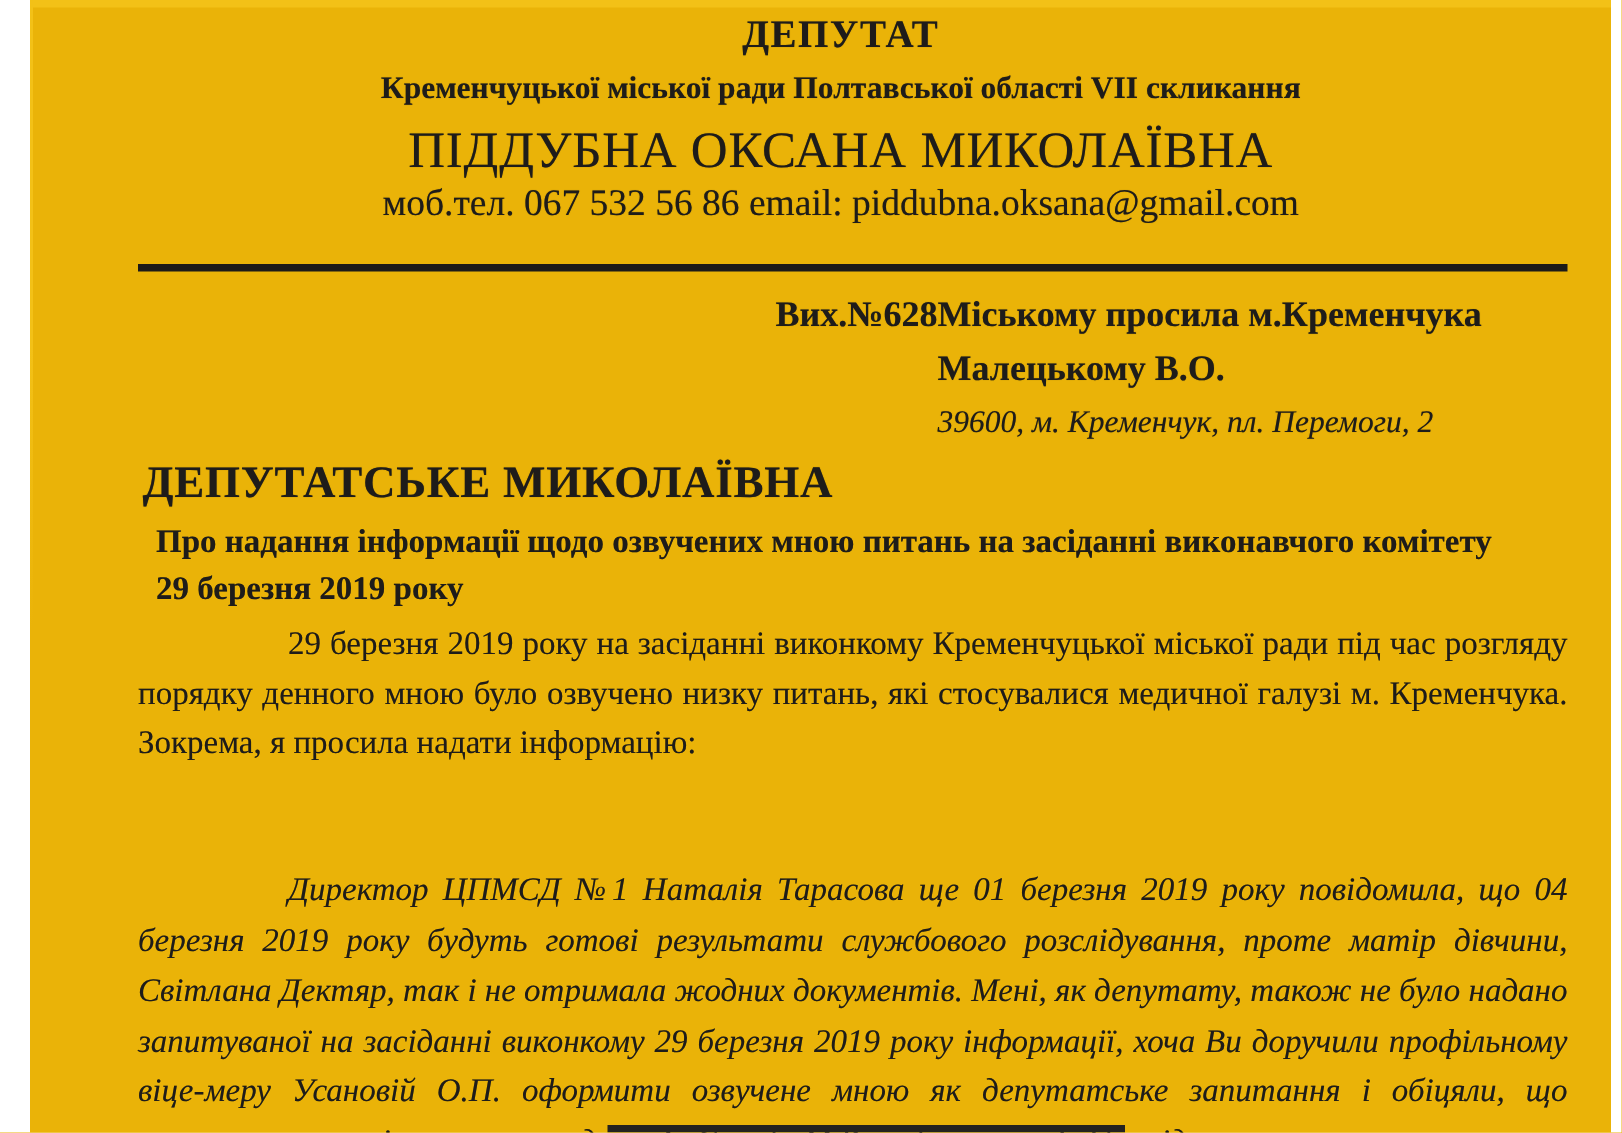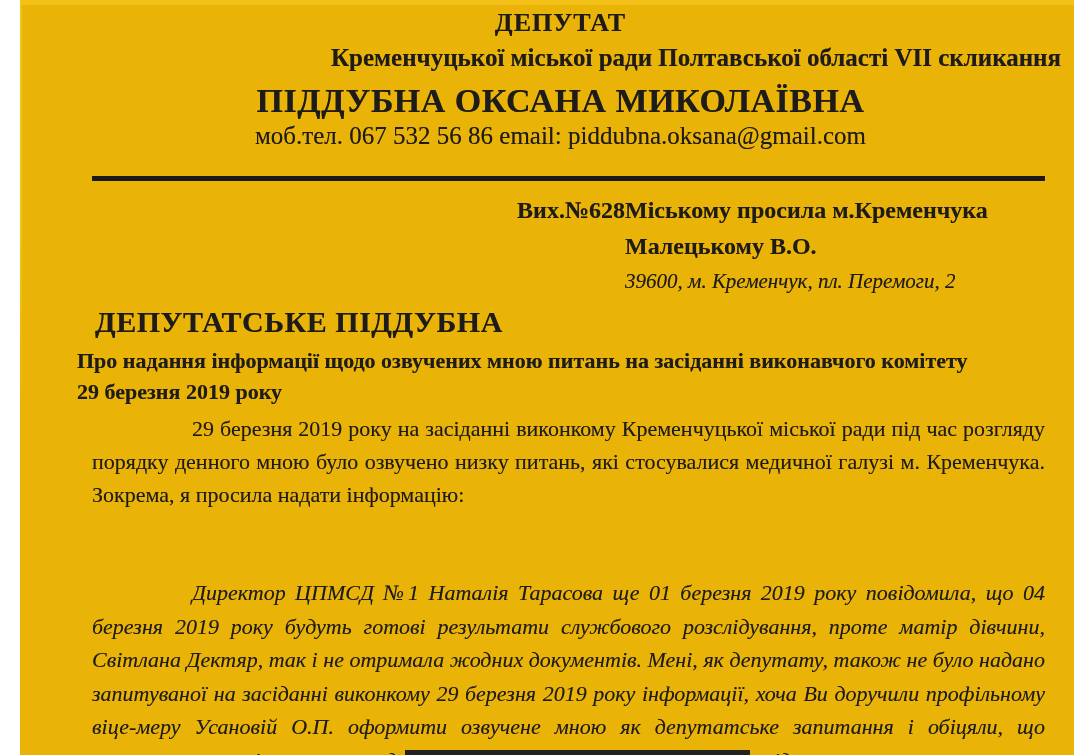--- a/index.html
+++ b/index.html
@@ -22,22 +22,22 @@
   .border-left{
     position:absolute;top:0;left:0;width:2px;height:420px;
     background:linear-gradient(to bottom,var(--accent,#f3c117) 0%,var(--accent,#f3c117) 55%,rgba(243,193,23,0) 100%);
   }
   .letterhead{
     position:absolute;top:7px;left:40px;width:1001px;
     text-align:center;
     text-shadow:0 0 .5px rgba(30,28,26,.55);
   }
   .lh-role{font-size:26px;font-weight:bold;letter-spacing:1px;line-height:32px;}
-  .lh-council{font-size:25px;font-weight:bold;line-height:30px;margin-top:4px;text-align:right;}
-  .lh-name{font-size:34px;font-weight:bold;line-height:38px;margin-top:9px;letter-spacing:.5px;}
+  .lh-council{font-size:21px;font-weight:bold;line-height:30px;margin-top:4px;}
+  .lh-name{font-size:34px;font-weight:normal;line-height:38px;margin-top:9px;letter-spacing:.5px;}
   .lh-address{font-size:25px;line-height:30px;margin-top:4px;}
   .lh-contact{font-size:25px;line-height:30px;margin-top:1px;}
   .header-rule{
     position:absolute;left:72px;top:176px;width:953px;height:5px;
     background:#1c1a18;
   }
   .meta-row{
     position:absolute;left:75px;top:192px;width:950px;
     display:flex;justify-content:flex-end;
   }
@@ -45,21 +45,21 @@
     text-shadow:0 0 .5px rgba(30,28,26,.5);}
   .recipient-block{width:420px;font-size:24px;font-weight:bold;line-height:36px;
     text-shadow:0 0 .5px rgba(30,28,26,.5);}
   .recipient-address{font-size:21px;font-weight:normal;font-style:italic;line-height:30px;margin-top:2px;}
   .doc-title{
     position:absolute;left:75px;top:305px;width:950px;
     font-size:30px;font-weight:bold;letter-spacing:.5px;
     text-shadow:0 0 .5px rgba(30,28,26,.55);
   }
   .doc-about{
-    position:absolute;left:57px;top:345px;width:900px;
+    position:absolute;left:84px;top:345px;width:900px;
     font-size:22px;font-weight:bold;line-height:31px;
     text-shadow:0 0 .4px rgba(30,28,26,.5);
   }
   .body-text{
     position:absolute;left:72px;width:953px;margin:0;
     font-size:22px;line-height:33px;text-align:justify;
     text-shadow:0 0 .4px rgba(30,28,26,.45);
   }
   .p1{top:412px;text-indent:100px;}
   .p2{top:510px;text-indent:100px;}
@@ -90,21 +90,21 @@
     <div class="ref-block">
       <div>Вих.№628</div>
     </div>
     <div class="recipient-block">
       <div>Міському просила м.Кременчука</div>
       <div>Малецькому В.О.</div>
       <div class="recipient-address">39600, м. Кременчук, пл. Перемоги, 2</div>
     </div>
   </div>
 
-  <div class="doc-title">ДЕПУТАТСЬКЕ ПІДДУБНА</div>
+  <div class="doc-title">ДЕПУТАТСЬКЕ МИКОЛАЇВНА</div>
   <div class="doc-about">Про надання інформації щодо озвучених мною питань на засіданні виконавчого комітету 29 березня 2019 року</div>
 
   <p class="body-text p1">29 березня 2019 року на засіданні виконкому Кременчуцької міської ради під час розгляду порядку денного мною було озвучено низку питань, які стосувалися медичної галузі м. Кременчука. Зокрема, я просила надати інформацію:</p>
   <p class="body-text p3">Директор ЦПМСД №1 Наталія Тарасова ще 01 березня 2019 року повідомила, що 04 березня 2019 року будуть готові результати службового розслідування, проте матір дівчини, Світлана Дектяр, так і не отримала жодних документів. Мені, як депутату, також не було надано запитуваної на засіданні виконкому 29 березня 2019 року інформації, хоча Ви доручили профільному віце-меру Усановій О.П. оформити озвучене мною як депутатське запитання і обіцяли, що начальник управління охорони здоров’я Середа М.В. надасть мені відповідь.</p>
 
   <div class="bottom-bar"></div>
 
 </div>
 
 </body></html>

